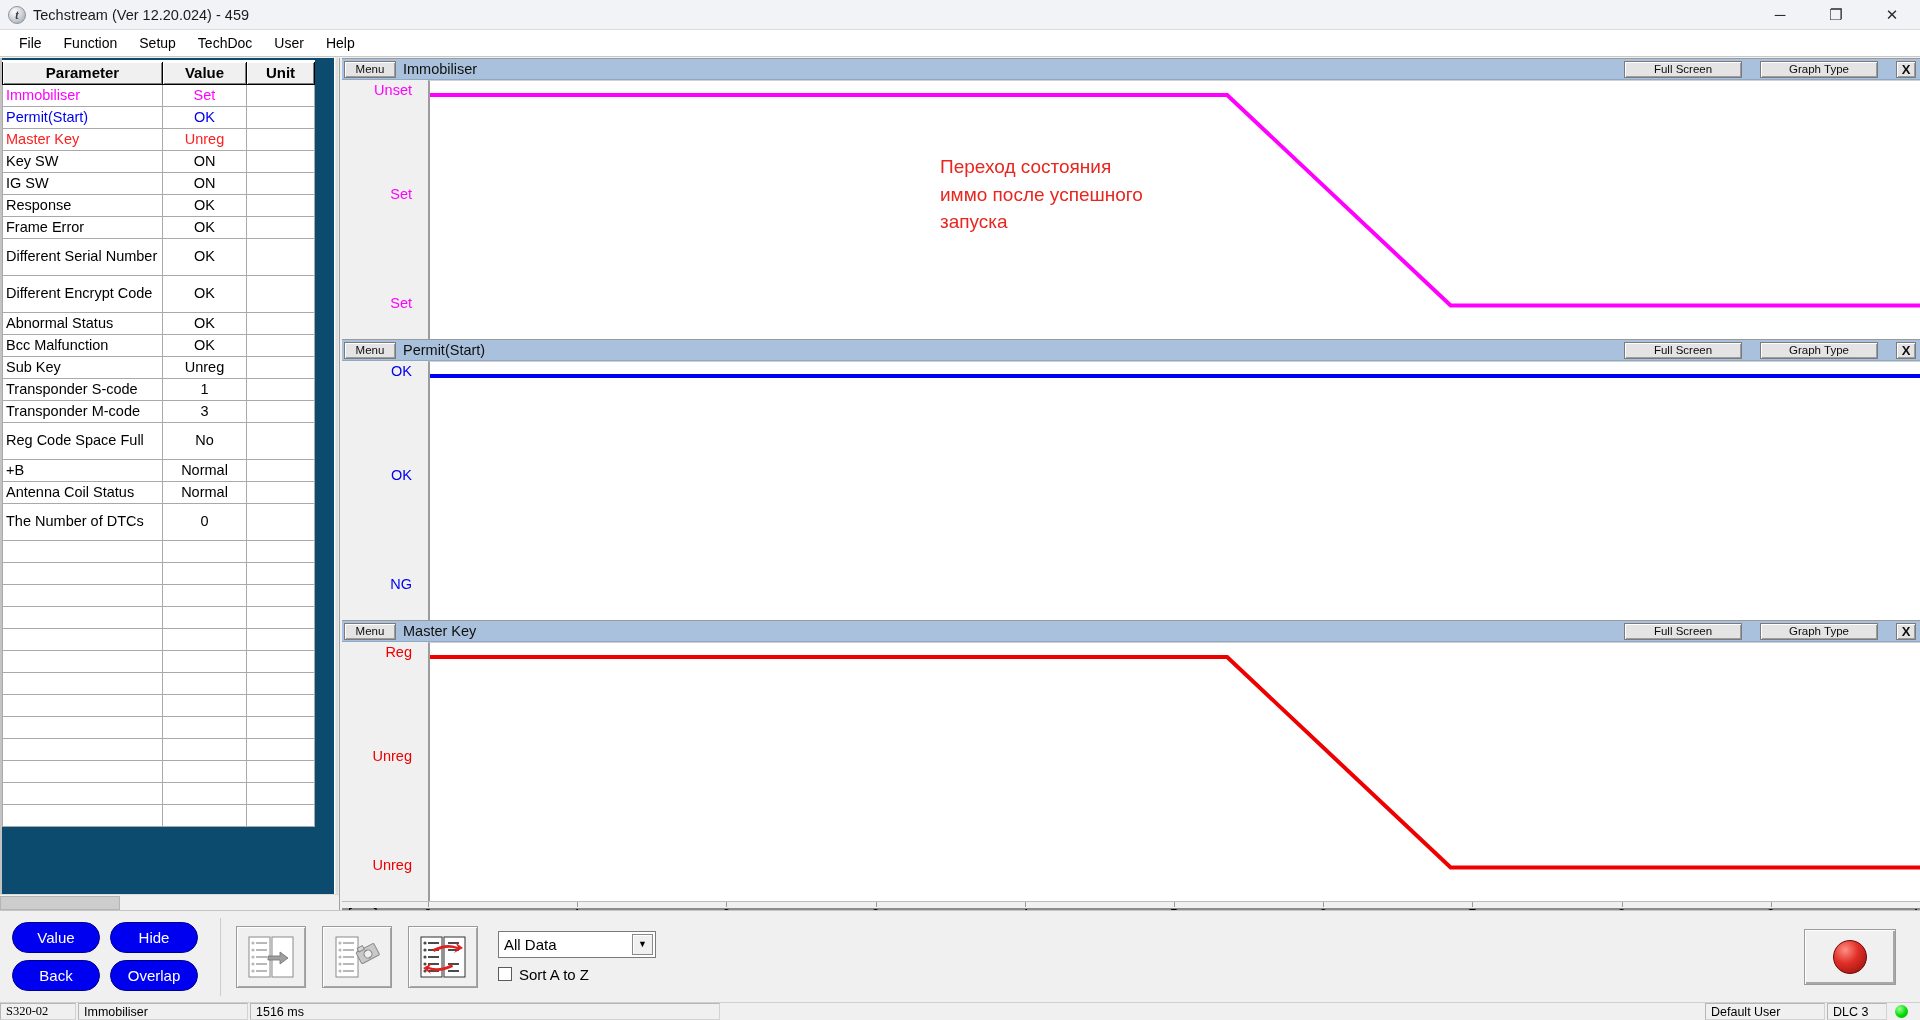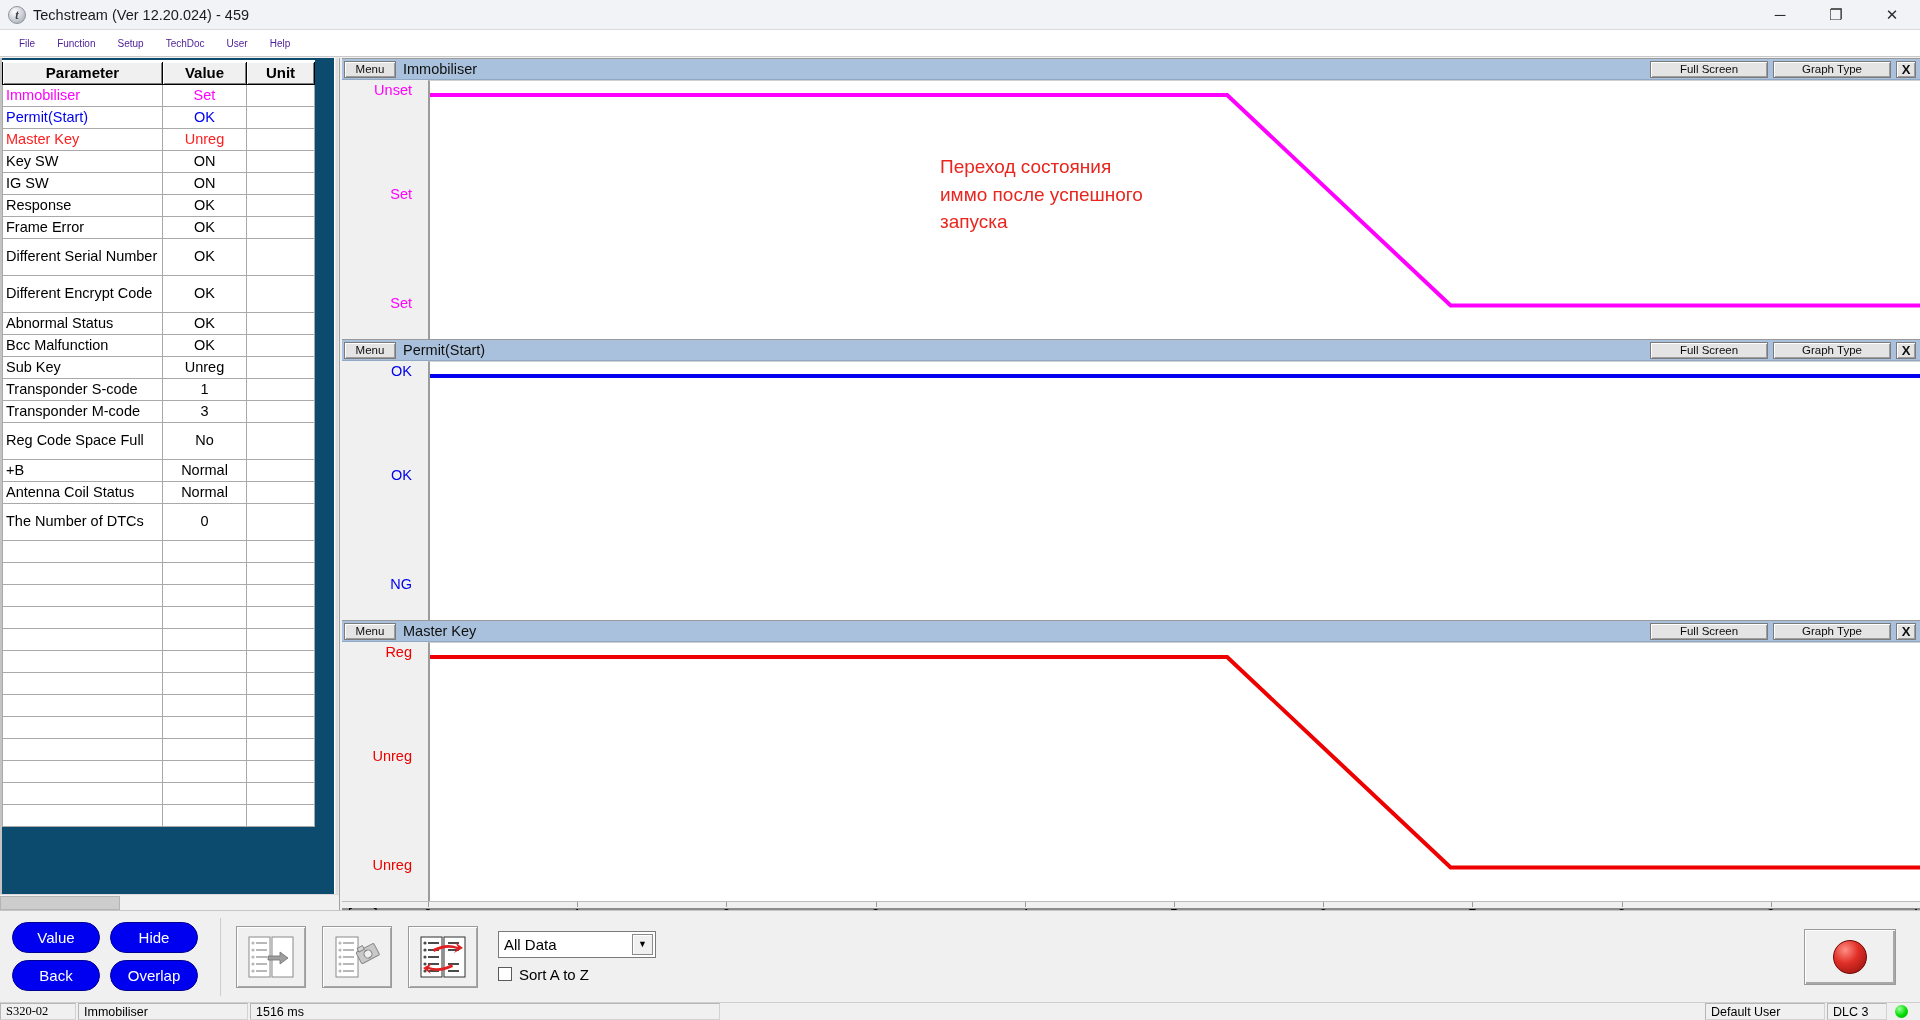--- a/index.html
+++ b/index.html
@@ -34,21 +34,21 @@
     font-size: 15px; color: #2b2b2b;
   }
 
   
   #menubar {
     height: 27px; background: #ffffff;
     display: flex; align-items: center; padding-left: 8px;
     border-bottom: 1px solid #c8c8c8;
   }
   #menubar .menu-item {
-    font-size: 10px; color: #4c1d95;
+    font-size: 14px; color: #000000;
     padding: 3px 11px; cursor: default;
   }
 
   
   #content {
     position: absolute; top: 58px; left: 0;
     width: 1920px; height: 852px;
     display: flex;
   }
 
@@ -143,21 +143,21 @@
     font-size: 11.5px; color: #0d0d0d;
     background: #e4e4e4;
     border: 1px solid #7b7b7b;
     box-shadow: inset 1px 1px 0 #ffffff, inset -1px -1px 0 #9d9d9d;
     height: 17px; line-height: 15px;
     padding: 0 6px; text-align: center;
     cursor: default; white-space: nowrap;
   }
   .gbtn.menu-btn { min-width: 52px; margin-right: 7px; }
   .graph-title { font-size: 14.5px; color: #101010; }
-  .hdr-right { margin-left: auto; display: flex; align-items: center; gap: 5px; padding-right: 2px; }
+  .hdr-right { margin-left: auto; display: flex; align-items: center; gap: 18px; padding-right: 2px; }
   .gbtn.full-btn, .gbtn.type-btn { width: 118px; }
   .gbtn.x-btn { width: 20px; font-weight: bold; font-size: 13px; padding: 0; }
 
   .plot-wrap {
     position: relative;
     height: 260px;
     background: #f0f0f0;
     display: flex;
   }
   .y-axis {

